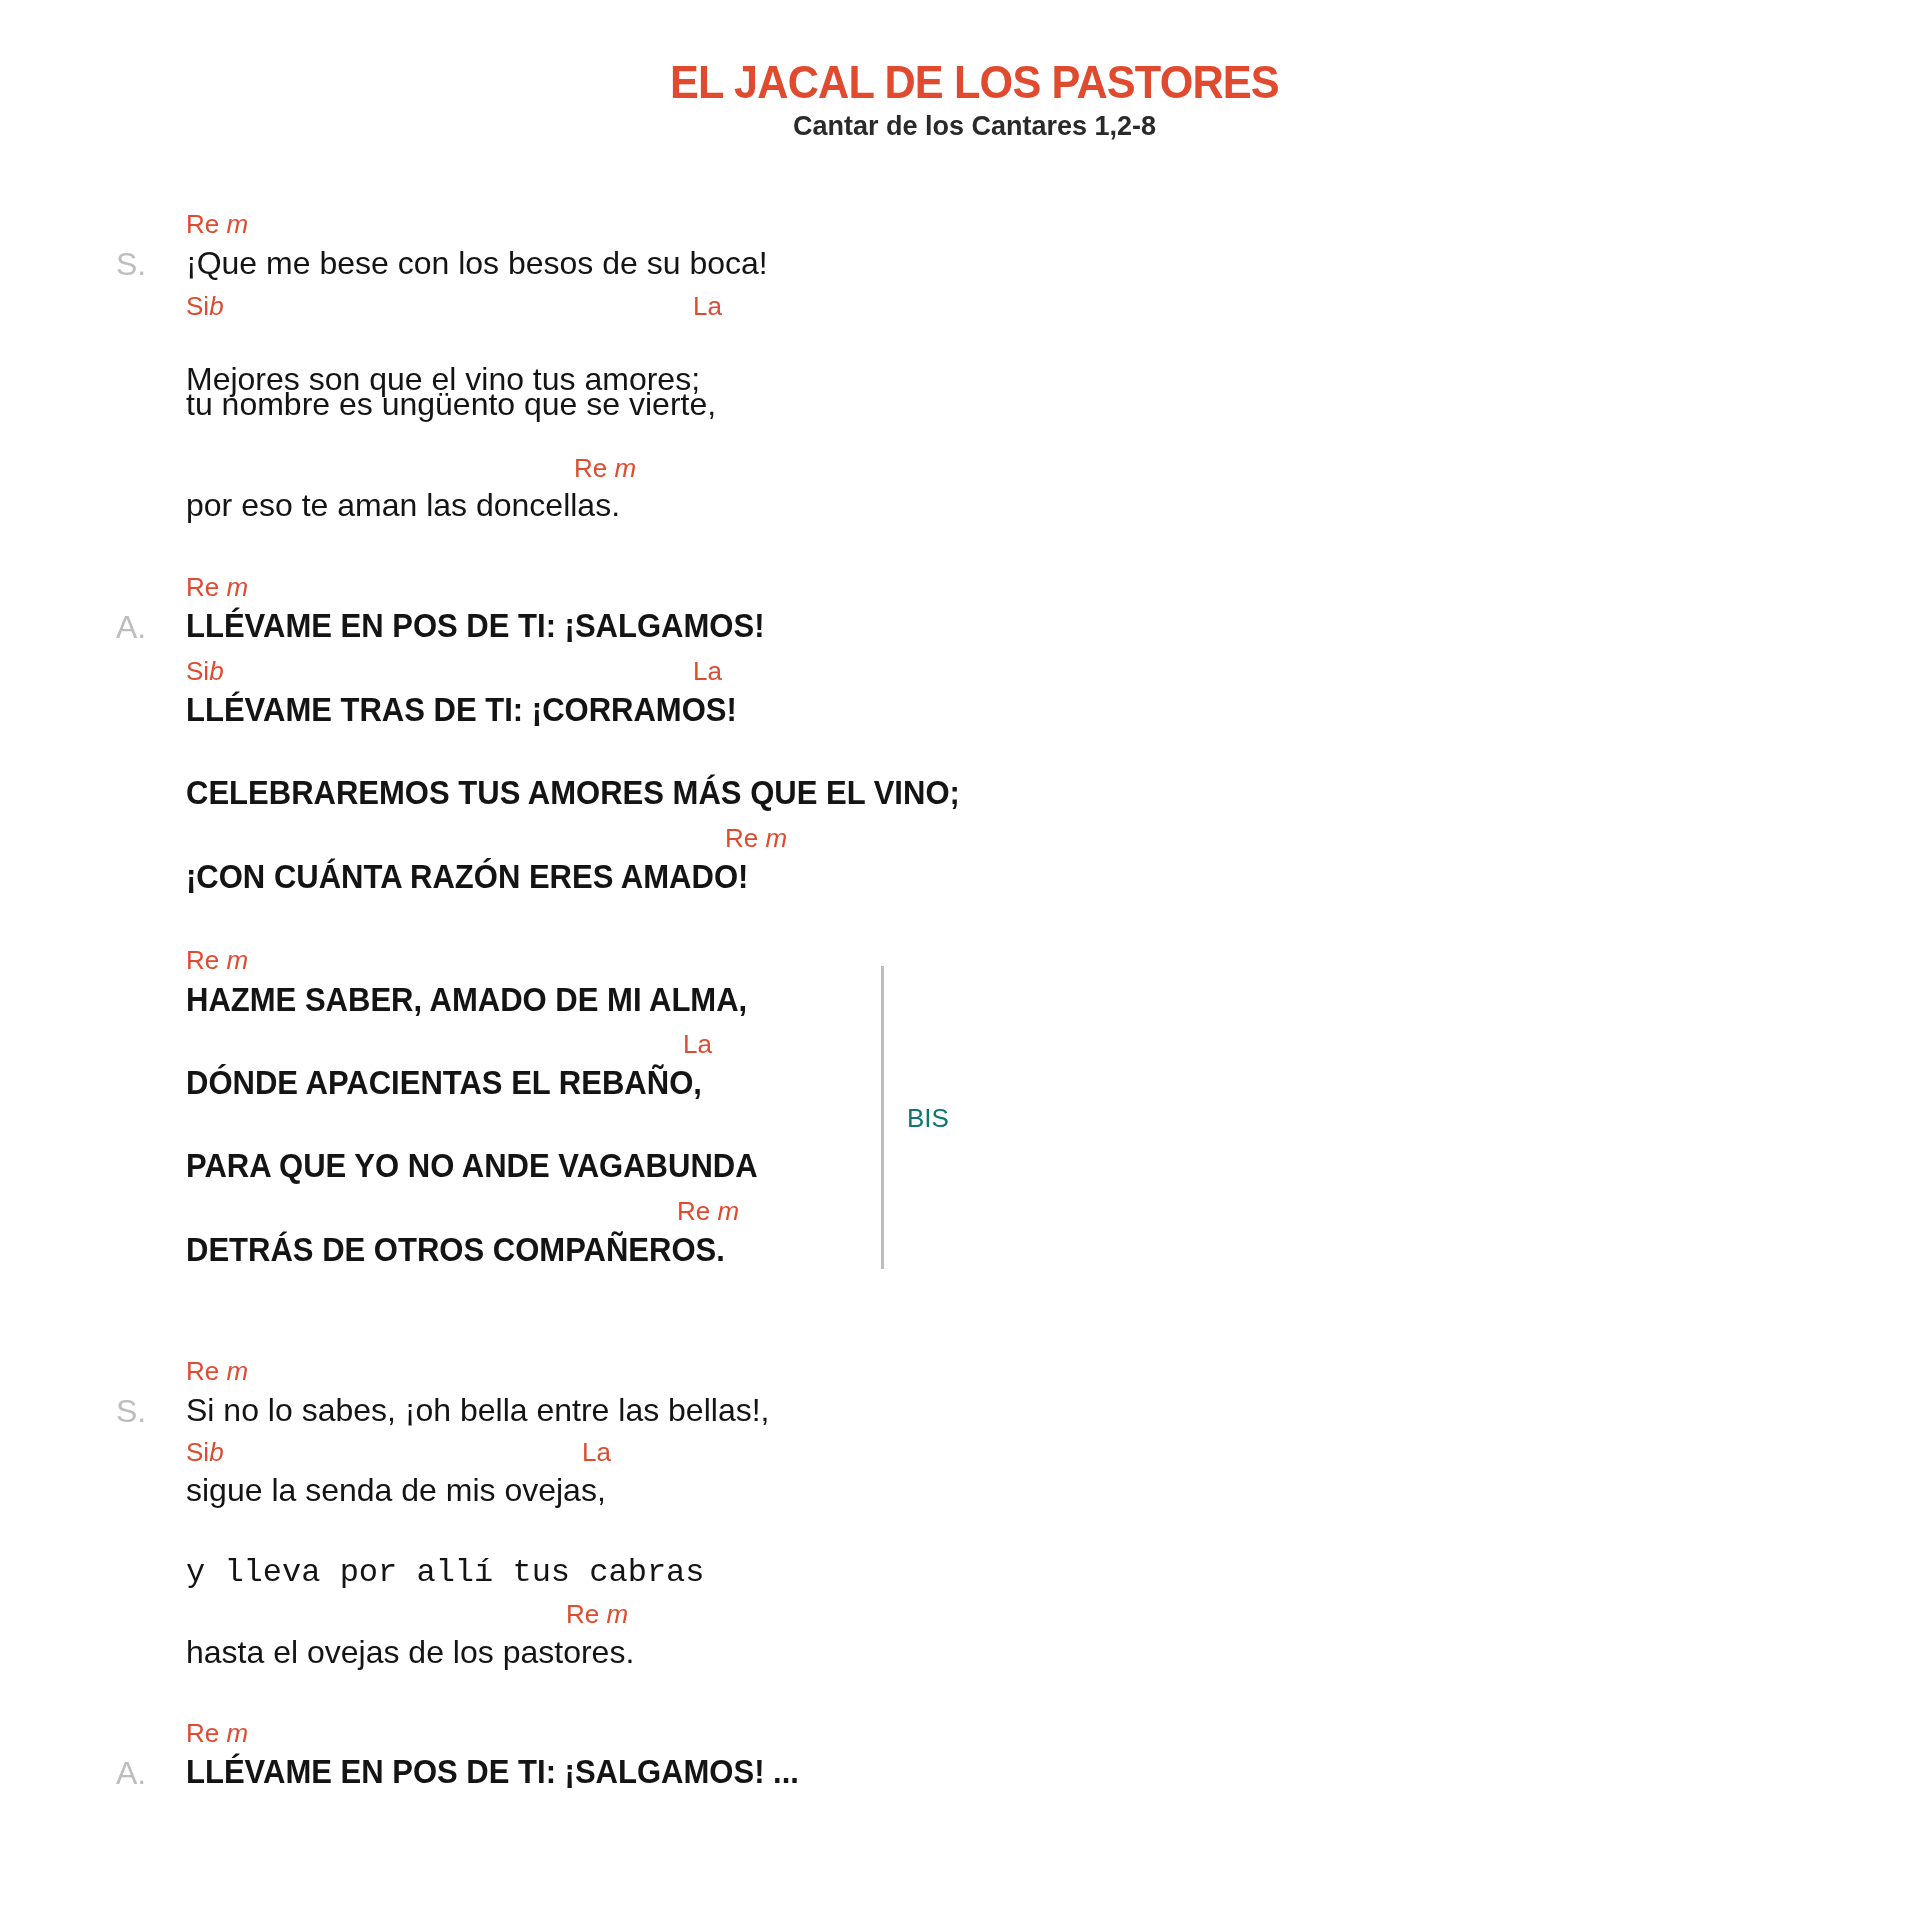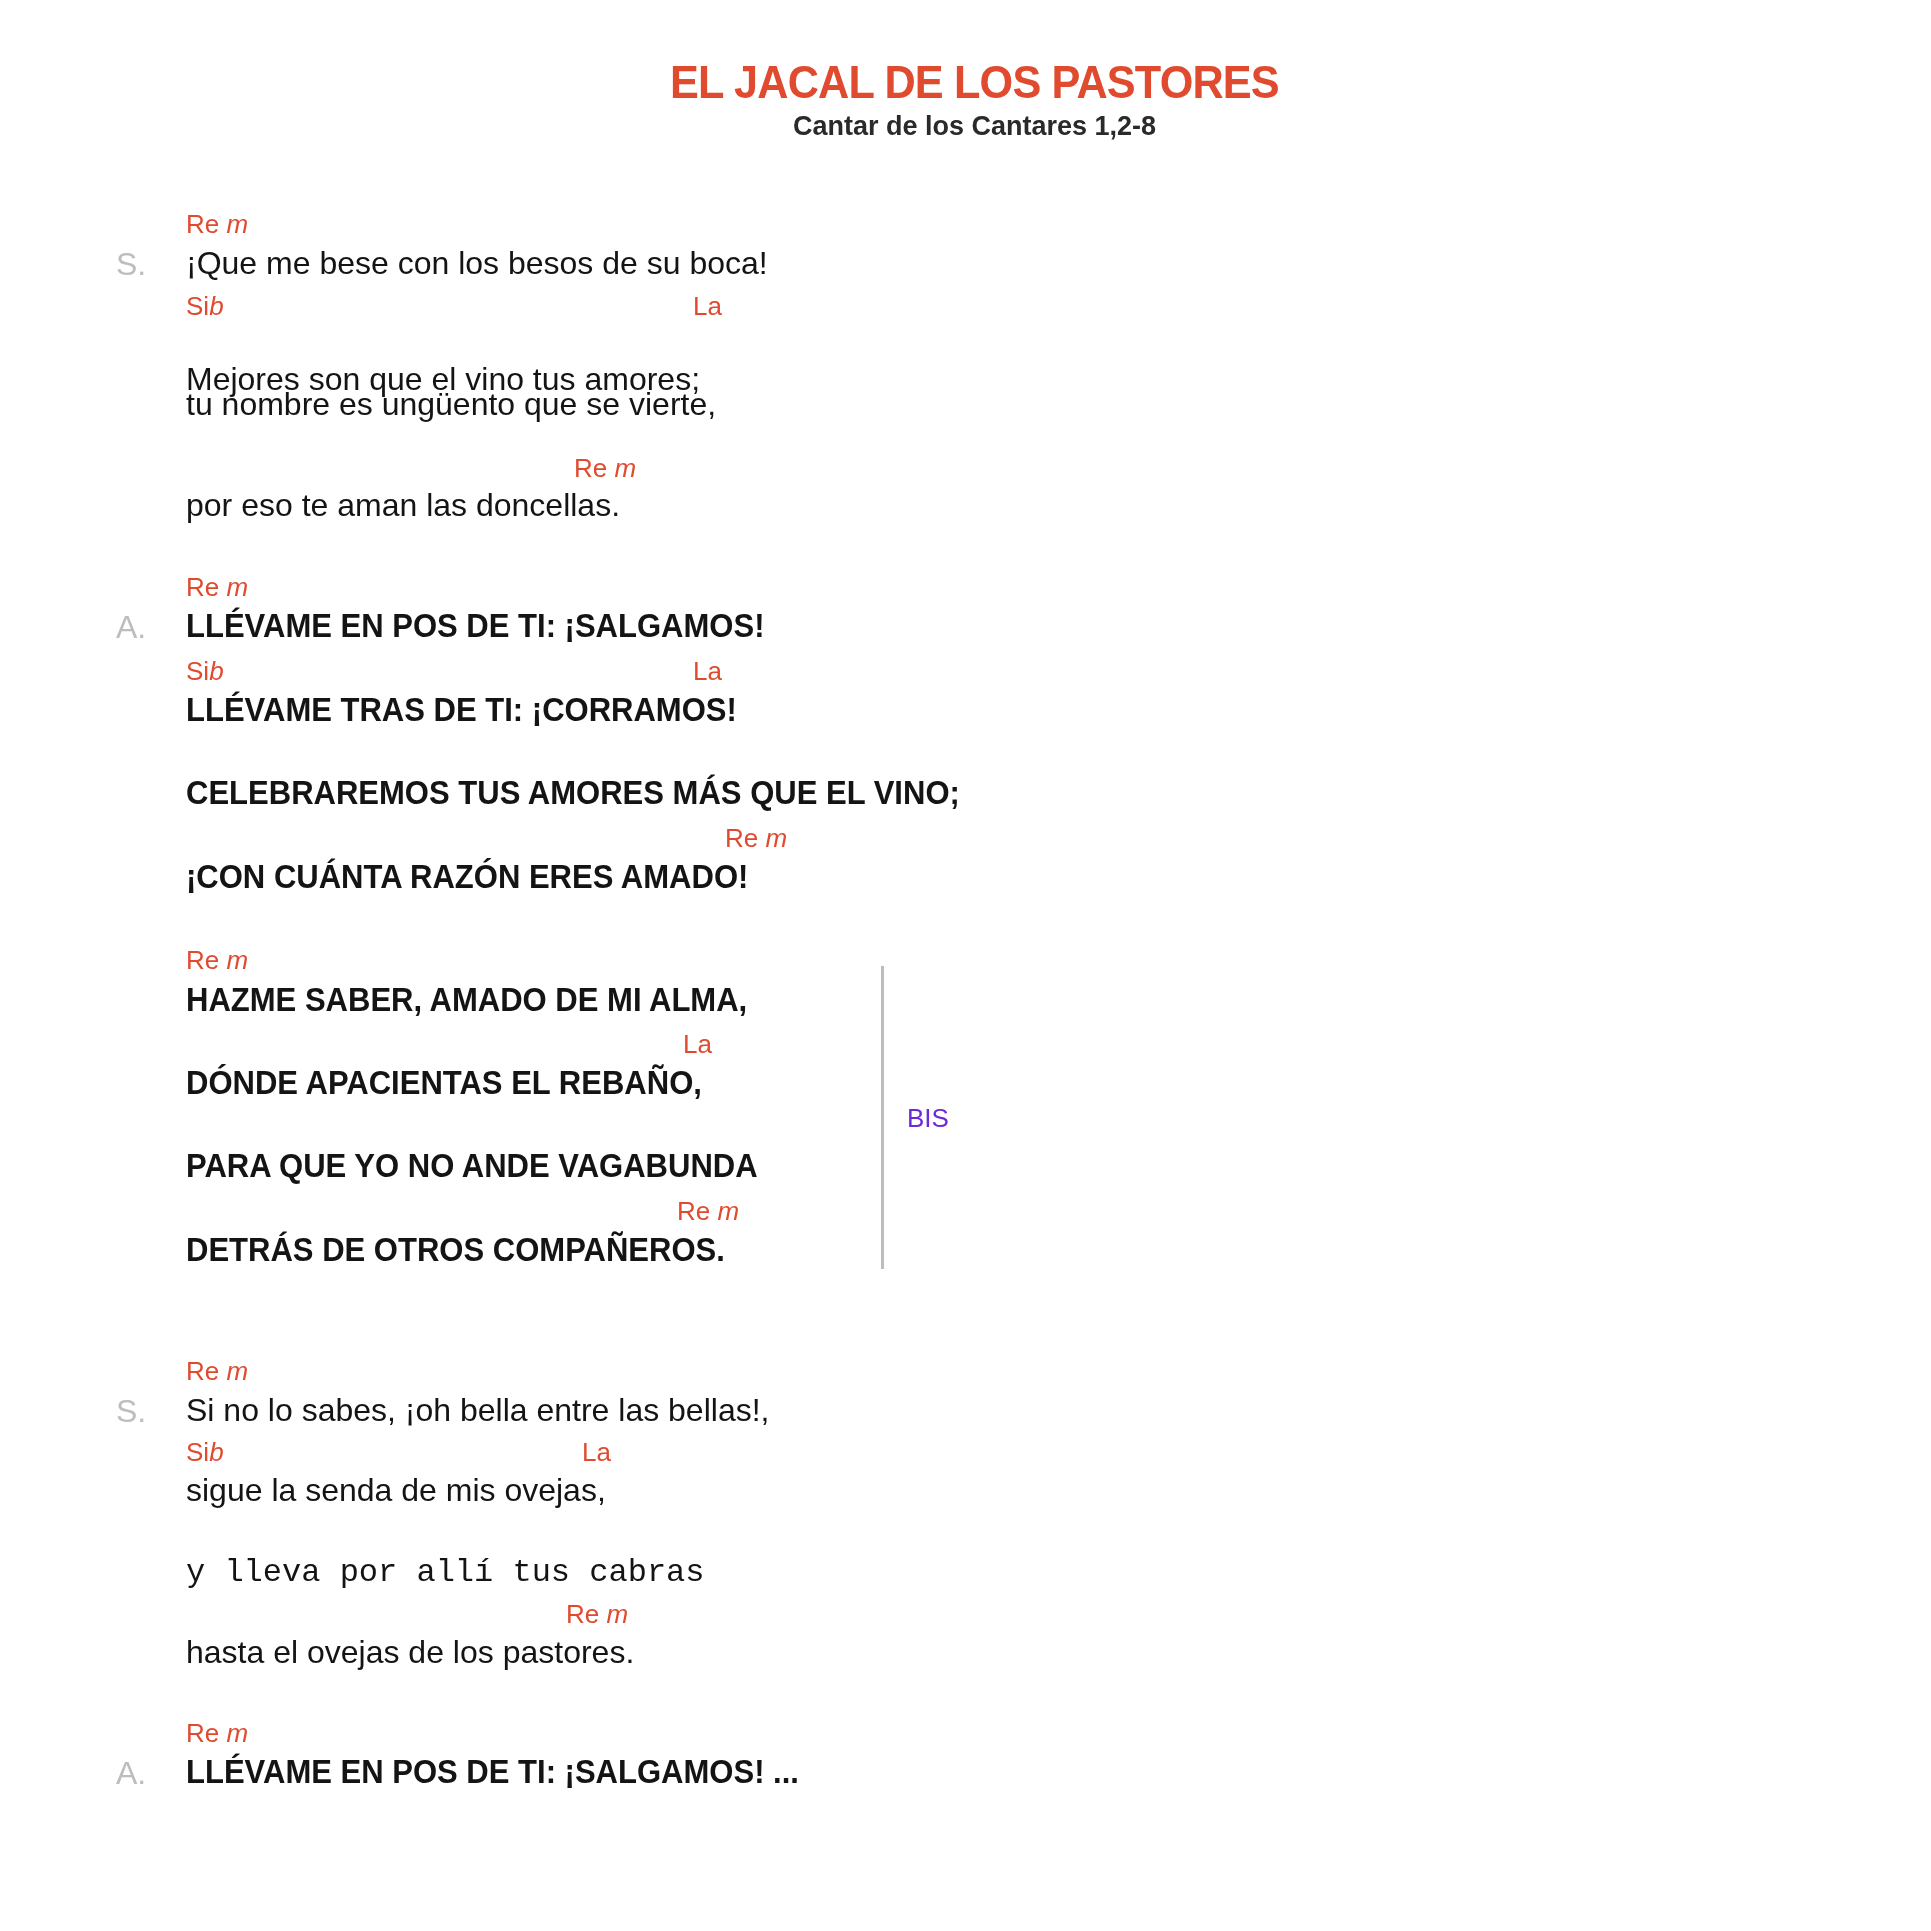--- a/index.html
+++ b/index.html
@@ -10,21 +10,21 @@
            transform: scaleX(0.92); transform-origin: 974px 0; }
   .subtitle { position: absolute; left: 0; width: 1949px; top: 111px; text-align: center;
               color: #2a2a2a; font-weight: bold; font-size: 27px; }
   .subtitle .it { }
   .chord { position: absolute; color: #e04a2f; font-size: 26px; font-weight: normal; }
   .chord .q { font-style: italic; }
   .lyric { position: absolute; left: 186px; color: #141414; font-size: 32px; }
   .lyric.bold { font-weight: bold; font-size: 33px; transform: scaleX(0.94); transform-origin: 0 0; }
   .label { position: absolute; left: 116px; color: #bdbdbd; font-size: 32px; }
   .bis-line { position: absolute; left: 881px; top: 966px; width: 2.6px; height: 303px; background: #bdbdbd; }
-  .bis { position: absolute; left: 907px; top: 1103px; color: #6d28d9; font-size: 26px; }
+  .bis { position: absolute; left: 907px; top: 1103px; color: #0f766e; font-size: 26px; }
 </style>
 </head>
 <body>
 
 <div class="title">EL JACAL DE LOS PASTORES</div>
 <div class="subtitle"><span class="it">Cantar de los Cantares</span> <span>1,2-8</span></div>
 
 <div>
   <div class="chord" style="left:186px;top:209px;"><span>Re</span> <span class="q">m</span></div>
   <div class="label" style="top:246px;">S.</div>

